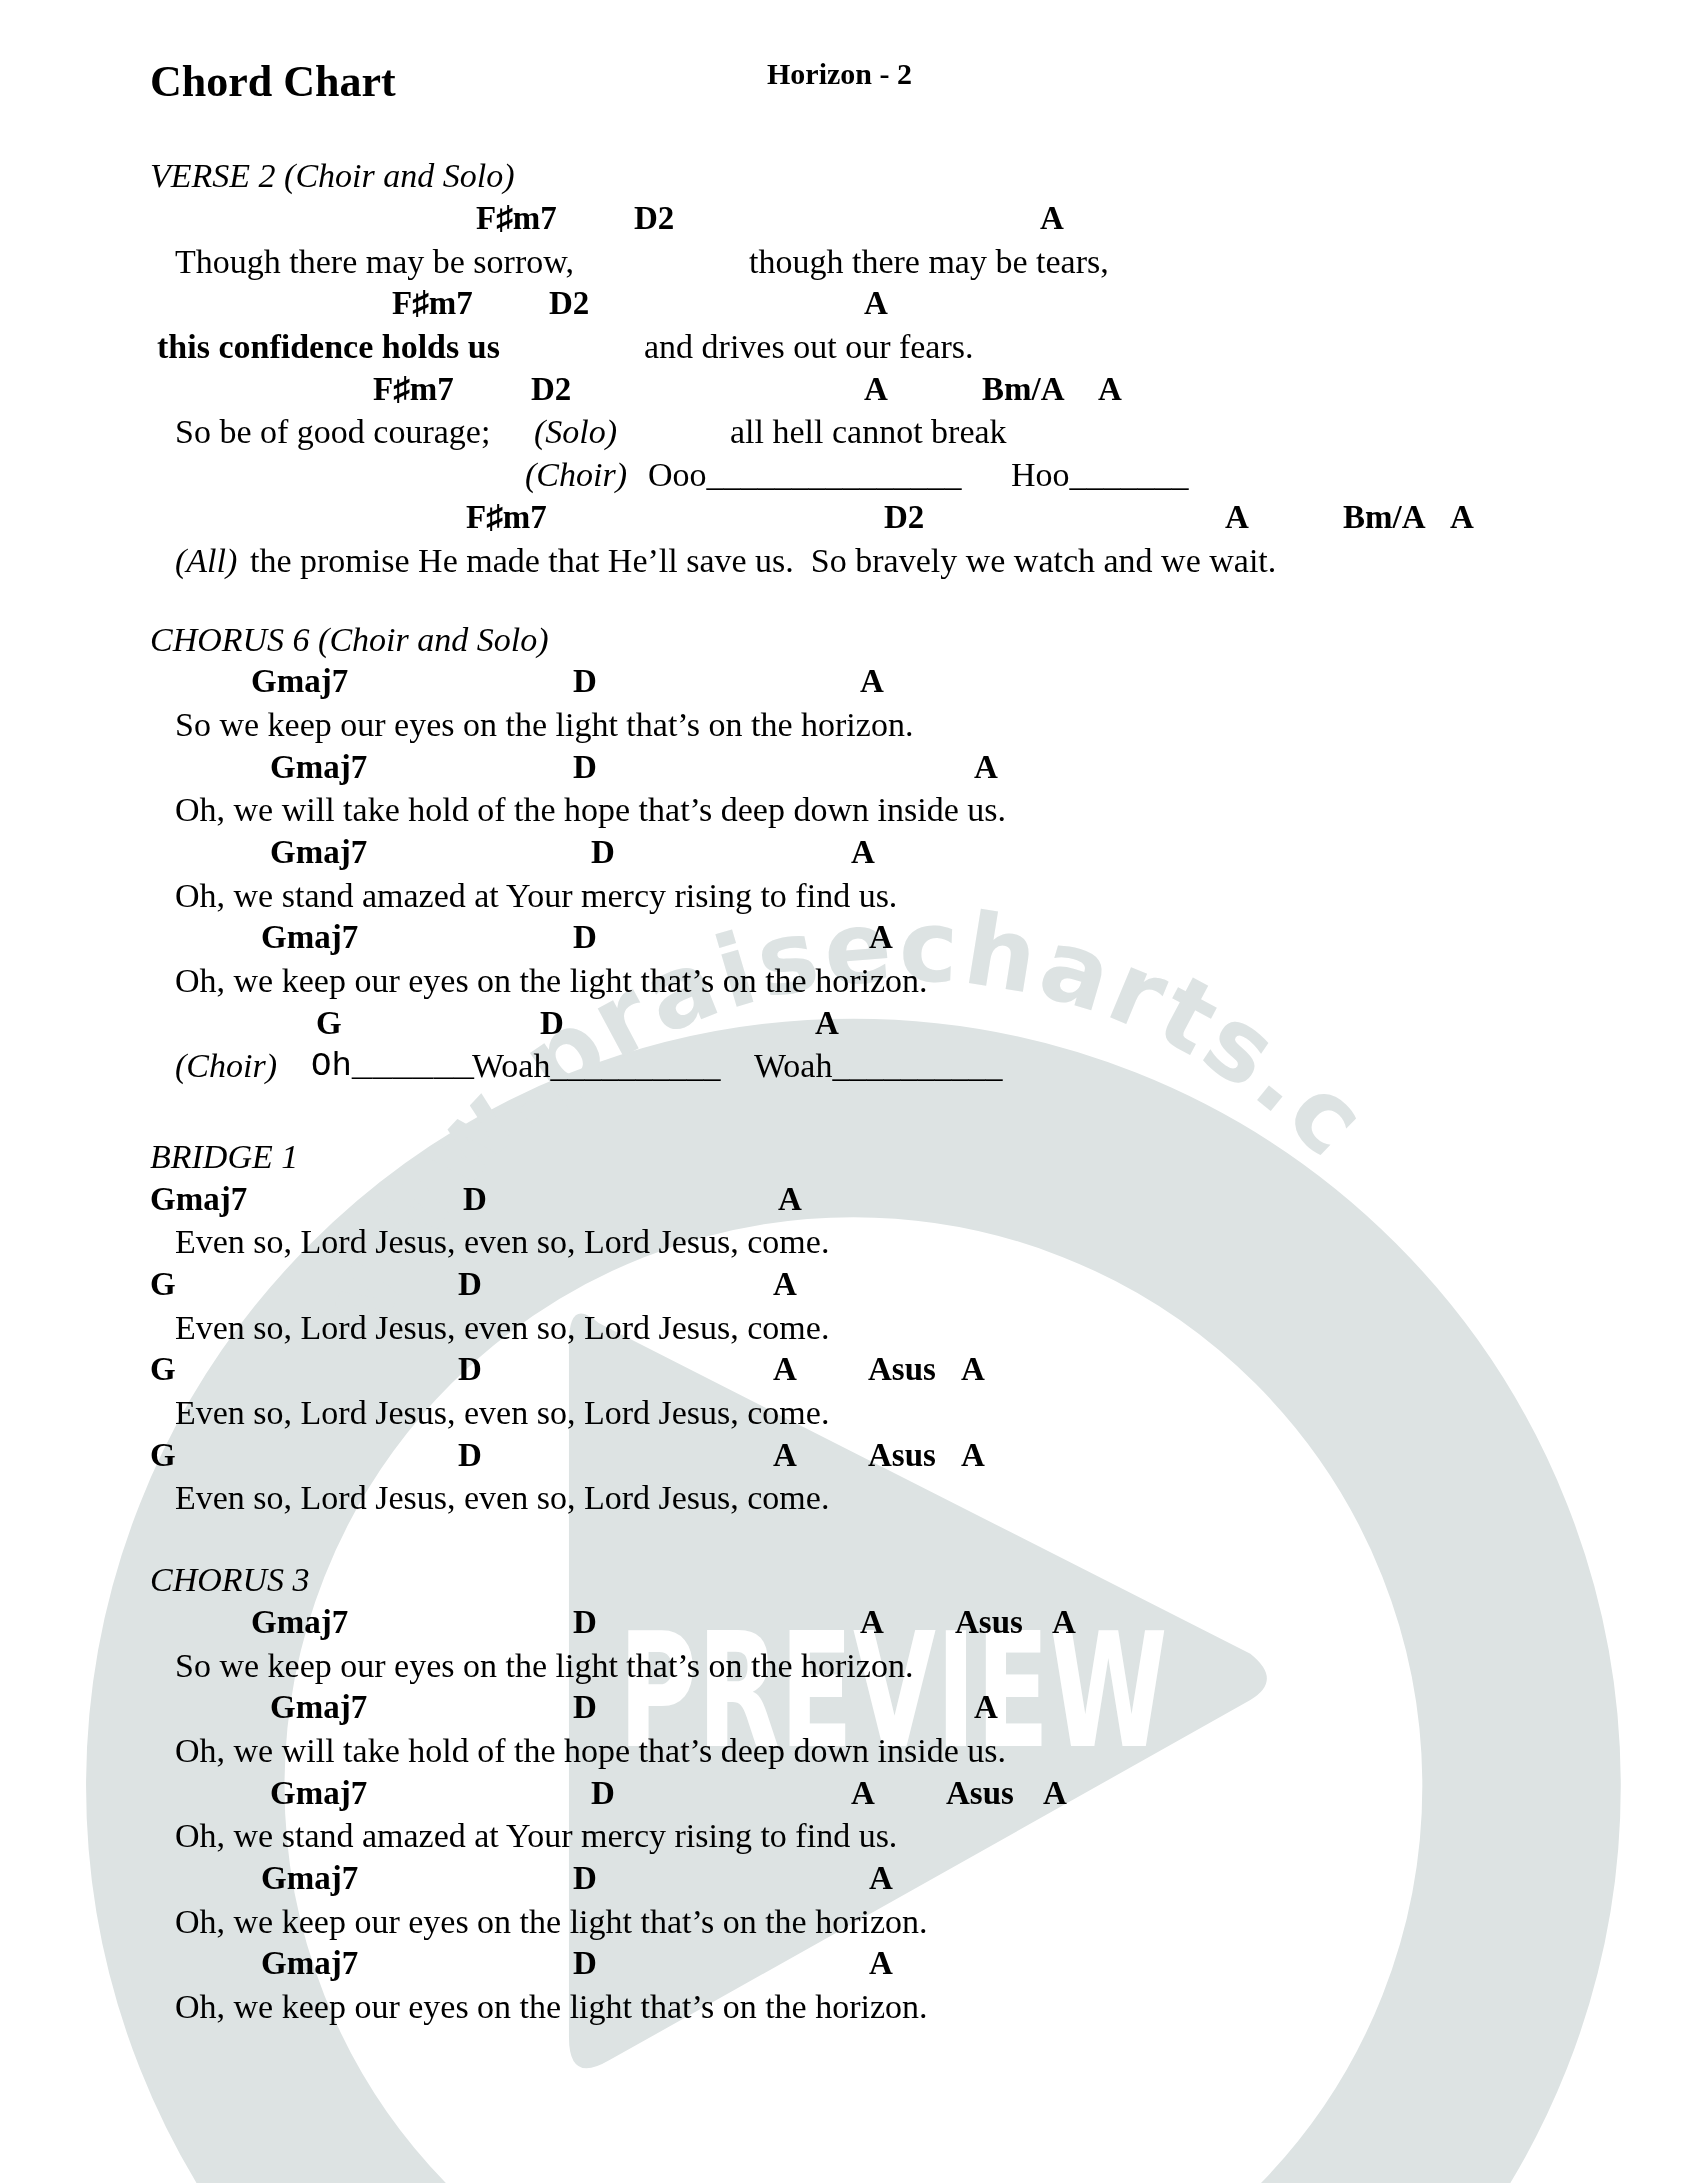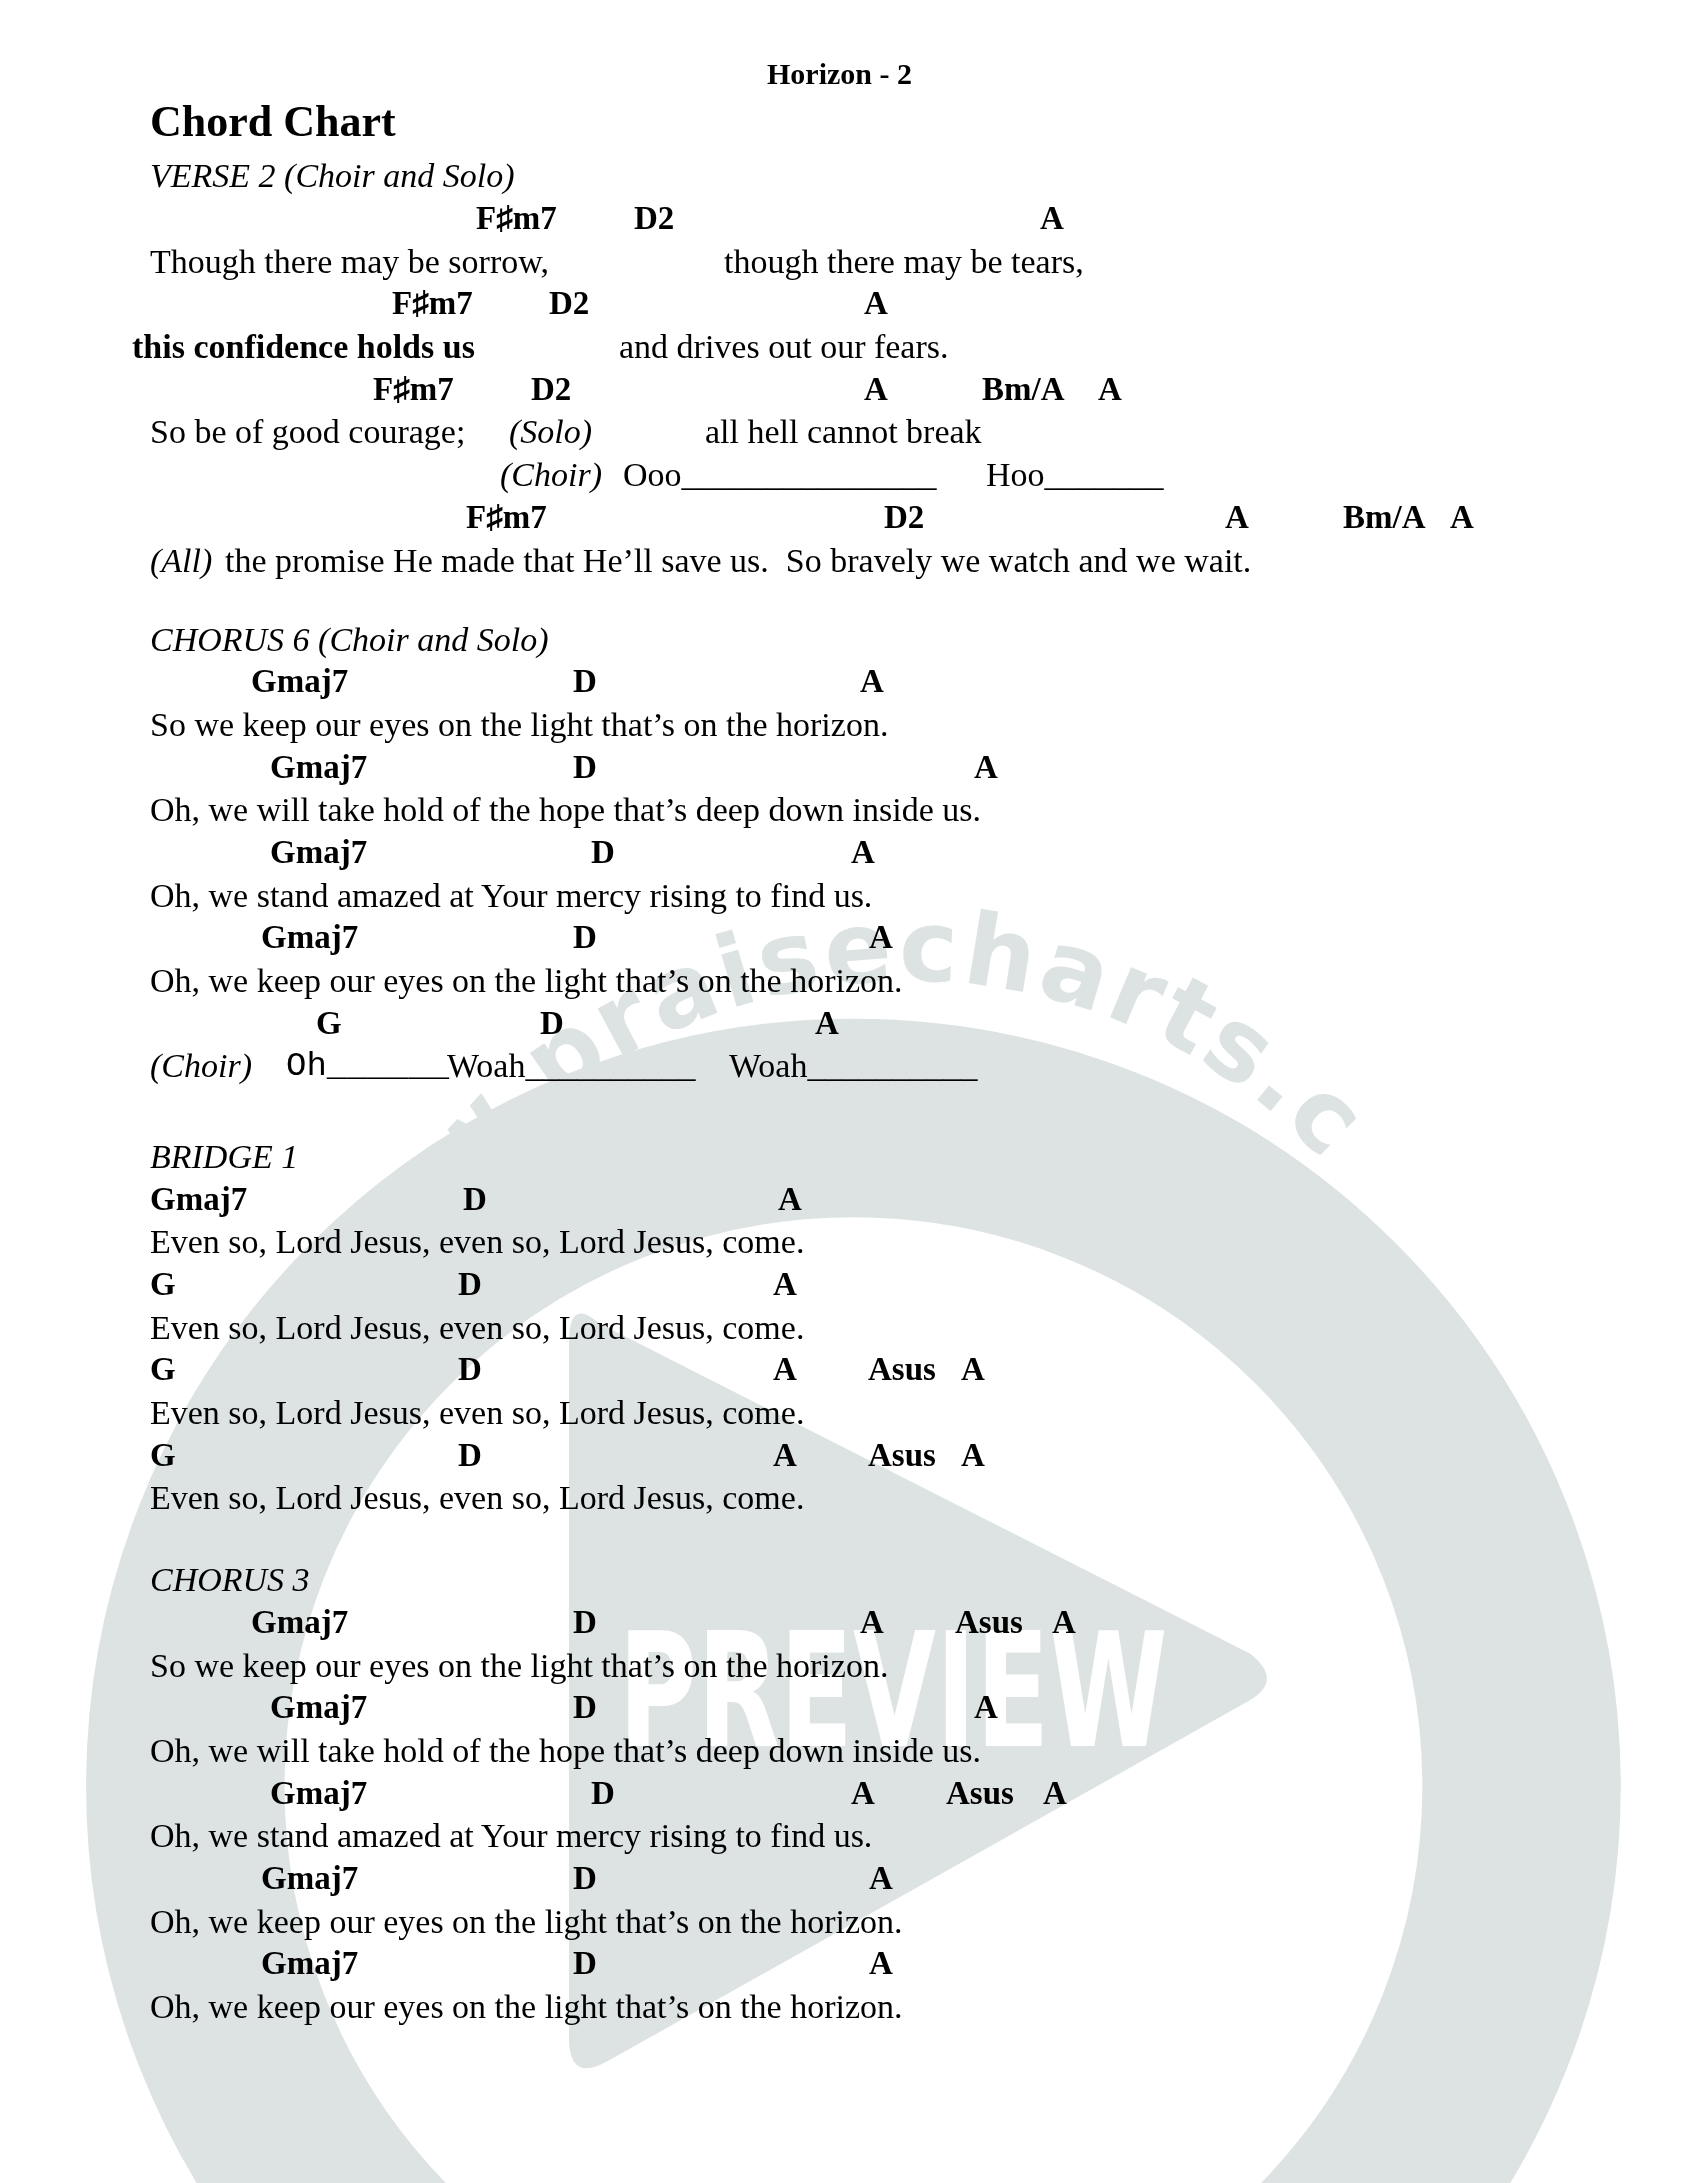--- a/index.html
+++ b/index.html
@@ -1,26 +1,26 @@
 <!DOCTYPE html>
 <html style="font-size:10.6px"><head>
 <meta charset="utf-8">
 <style>
   html, body { margin:0; padding:0; background:#ffffff; }
   body { width:1687px; height:2183px; position:relative; overflow:hidden;
          font-family:"Liberation Serif", "DejaVu Serif", serif; color:#000; }
   .page { position:absolute; left:0; top:0; width:1687px; height:2183px; }
-  .title { position:absolute; left:150px; top:56px; font-size:44px; font-weight:bold;margin-top:40px; }
+  .title { position:absolute; left:150px; top:56px; font-size:44px; font-weight:bold; }
   .subtitle { position:absolute; left:767px; top:57px; font-size:30px; font-weight:bold; }
   .line { position:absolute; left:0; white-space:pre; }
   .lyric { font-size:34px; }
   .chordline { font-size:33px; font-weight:bold; }
   .heading { font-size:34px; font-style:italic; }
   .chord { position:absolute; top:0; white-space:pre; }
-  .seg { position:absolute; top:0; white-space:pre; }
+  .seg { position:absolute; top:0; white-space:pre;margin-left:25px; }
   .ital { font-style:italic; }
   .watermark { position:absolute; left:0; top:0; width:1687px; height:2183px;
                pointer-events:none; mix-blend-mode:multiply; }
 </style>
 </head>
 <body>
 
 <div class="page">
   <div class="title">Chord Chart</div>
   <div class="subtitle">Horizon - 2</div>

